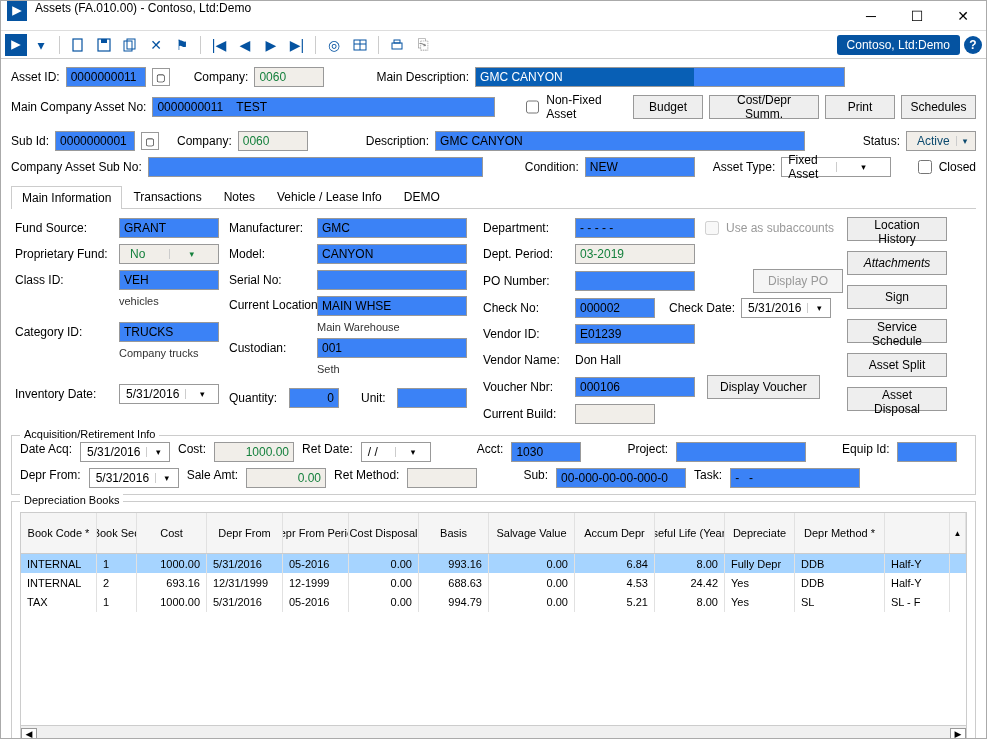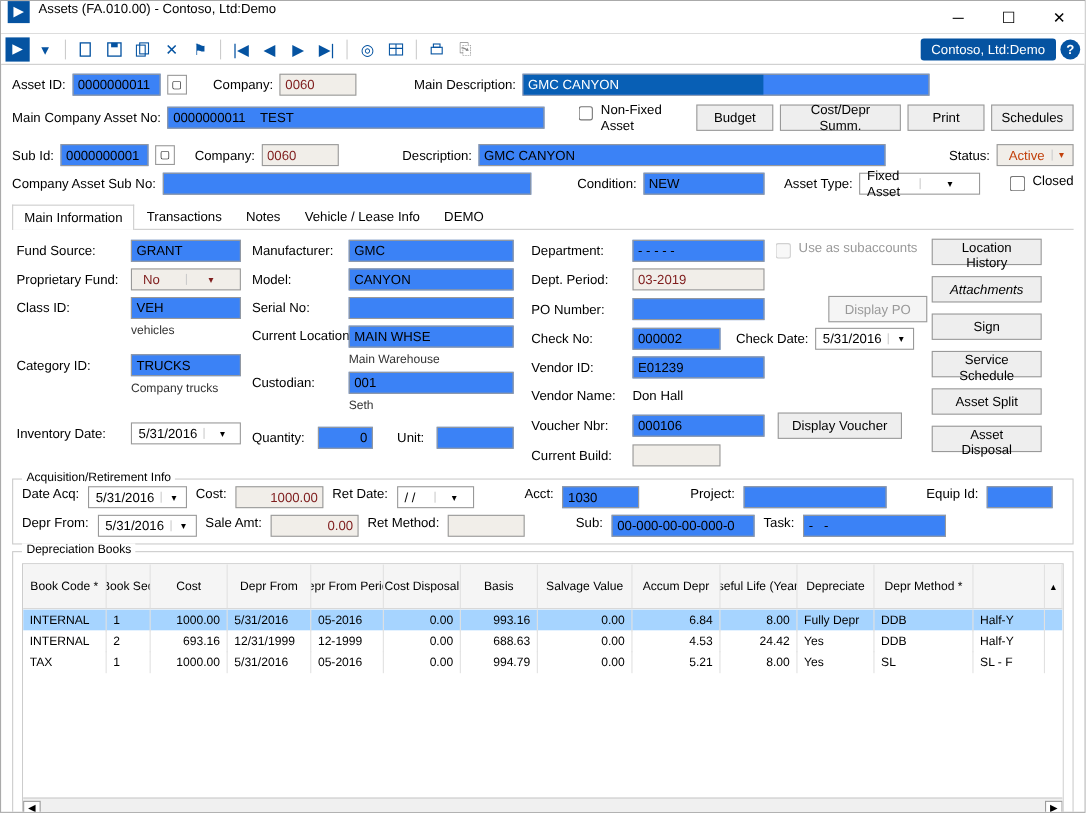--- a/index.html
+++ b/index.html
@@ -93,37 +93,37 @@
   .row { display:flex; align-items:center; gap:6px; margin-bottom:6px; flex-wrap: nowrap; }
   .lbl { white-space: nowrap; }
   input[type=text], .inp, select {
     border: 1px solid #999;
     height: 20px;
     padding: 1px 4px;
     font-size: 12px;
     font-family: inherit;
     background: #3b82f6;
   }
-  input[readonly], .inp.ro { background: #f1eee9; color:#7f1d1d; }
+  input[readonly], .inp.ro { background: #f1eee9; color:#15803d; }
   .lookup { width:18px; height:18px; border:1px solid #999; display:inline-flex; align-items:center; justify-content:center; font-size:10px; }
   .btn {
     border: 1px solid #999;
     background: #eee;
     height: 24px;
     padding: 0 12px;
     font-size: 12px;
     cursor: pointer;
     min-width: 70px;
     text-align:center;
     display:inline-flex; align-items:center; justify-content:center;
   }
   .btn.side { width: 100px; margin-bottom:6px; display:block; }
   .btn.side.i { font-style: italic; }
   .btn.dis { color:#999; background:#f5f5f5; }
-  .chk { display:flex; gap:4px; }
+  .chk { display:flex; align-items:center; gap:4px; }
   .chk input { width:14px; height:14px; }
   .chk.dis { color:#999; }
 
   .tabs { display:flex; border-bottom: 1px solid #ccc; margin-top:4px; }
   .tab { padding: 4px 10px; border:1px solid transparent; border-bottom:none; }
   .tab.active { border-color:#ccc; background:#fff; position:relative; top:1px; }
 
   .tabbody { border: none; padding: 8px 4px 4px 4px; display:flex; gap:4px; }
   .col { display:flex; flex-direction:column; gap:4px; }
   .fldrow { display:flex; align-items:center; gap:6px; min-height:22px; }
@@ -274,21 +274,21 @@
       <input type="text" class="w80" value="0000000001" style="">
       <span class="lookup">▢</span>
       <span style="width:6px"></span>
       <span class="lbl">Company:</span>
       <input type="text" class="w70 inp ro" readonly="" value="0060" style="">
       <span style="width:46px"></span>
       <span class="lbl">Description:</span>
       <input type="text" style="width: 370px;" value="GMC CANYON">
       <span style="flex:1"></span>
       <span class="lbl">Status:</span>
-      <div class="sel-combo w70 inp ro" style="background:#f1eee9;color:#c2410c;">
+      <div class="sel-combo w70 inp ro" style="background:#f1eee9;color:#0c4a6e;">
         <span>Active</span>
           <span class="caret">▾</span>
       </div>
     </div>
 
     <div class="row" style="margin-bottom:4px;">
       <span class="lbl">Company Asset Sub No:</span>
       <input type="text" style="width: 335px;" value="">
       <span style="width:30px"></span>
       <span class="lbl">Condition:</span>

